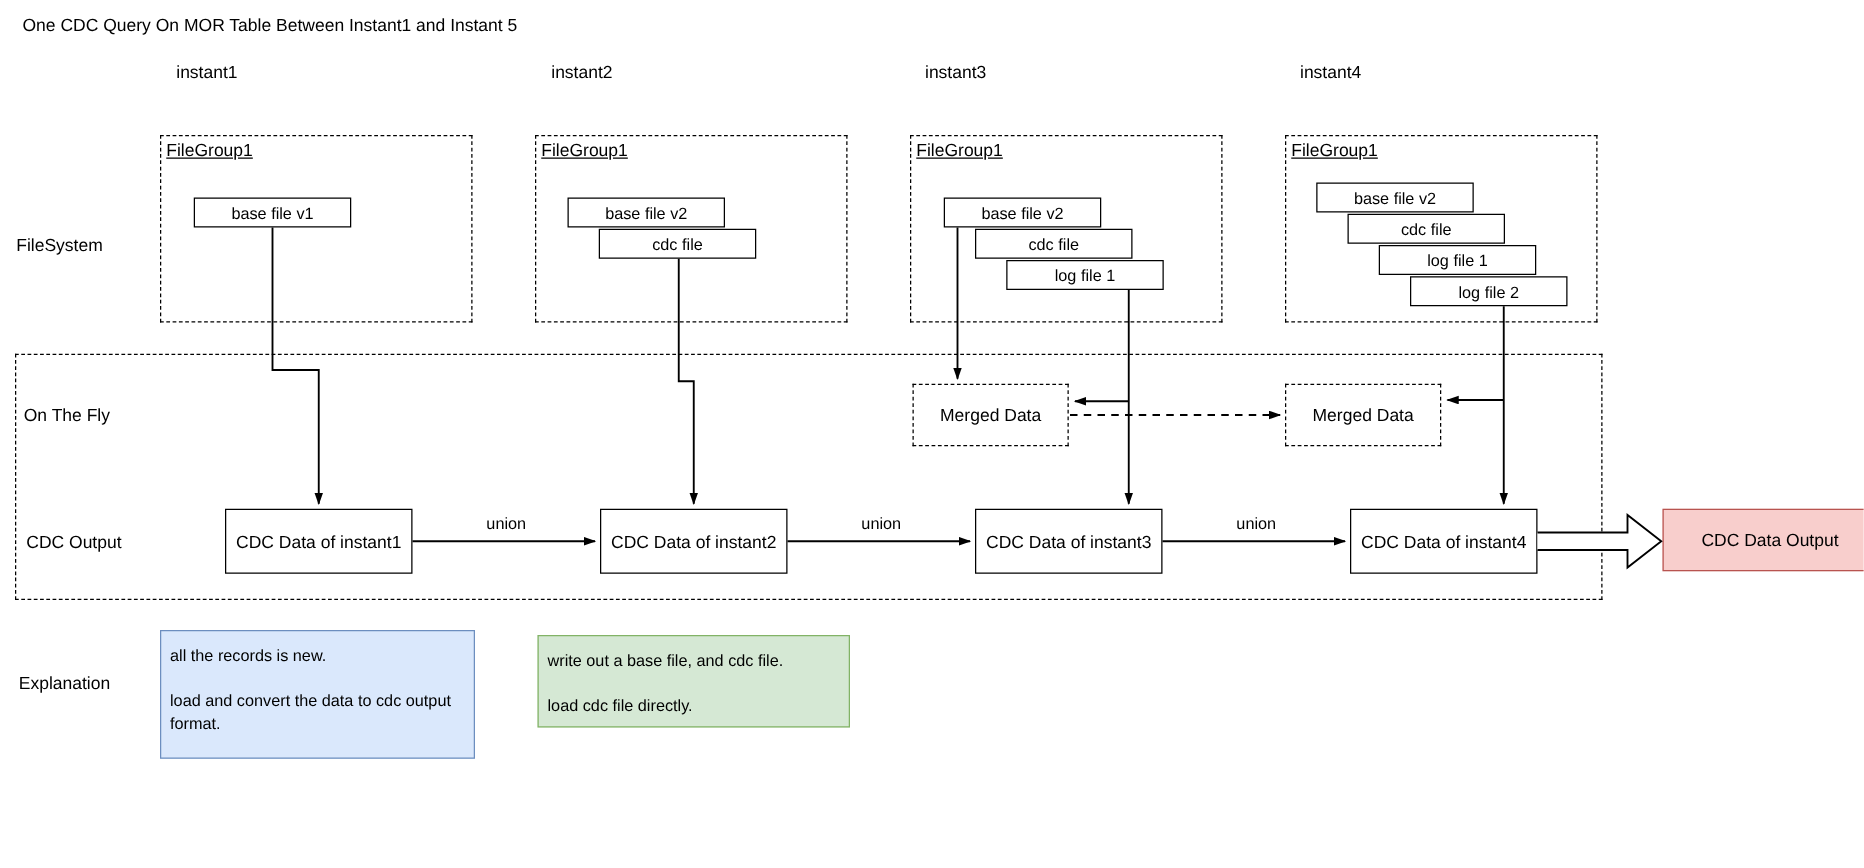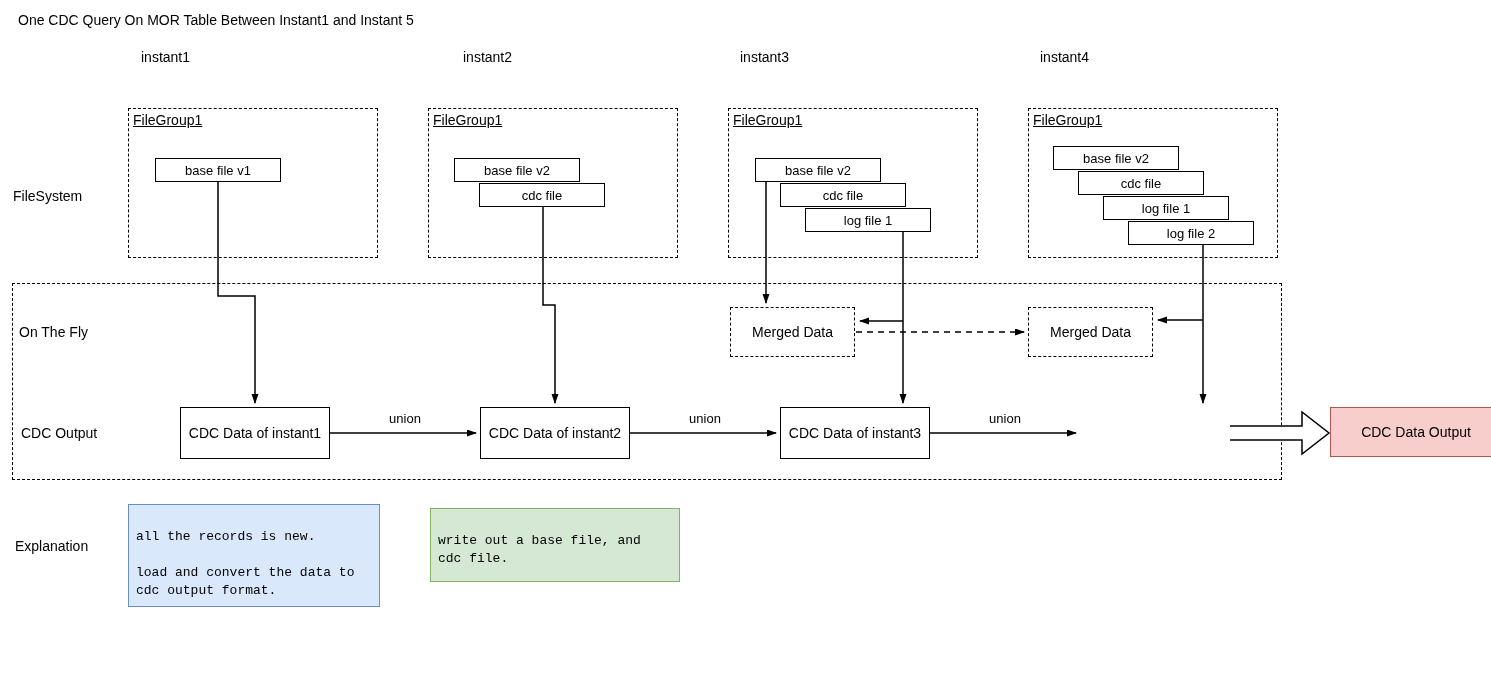--- a/index.html
+++ b/index.html
@@ -24,35 +24,35 @@
   }
   .cdcbox{
     border:1px solid #000;background:#fff;display:flex;align-items:center;justify-content:center;
     font-size:14px;white-space:nowrap;
   }
   .outputbox{
     border:1px solid #b85450;background:#f8cecc;display:flex;align-items:center;justify-content:center;
     font-size:14px;white-space:nowrap;
   }
   .expl{
-    border:1px solid;font-size:13px;line-height:18px;padding:23px 7px;
-    white-space:pre-line;overflow:hidden;font-family:Liberation Mono, monospace;
+    border:1px solid;font-size:13px;line-height:18px;padding:11px 7px;
+    white-space:pre-line;overflow:hidden;
   }
   .union-label{font-size:13px;text-align:center;}
   svg.wires{position:absolute;left:0;top:0;pointer-events:none;}
 </style>
 </head>
 <body>
 
 <div class="canvas">
 
   <div class="abs title" style="left:18px;top:12px;">One CDC Query On MOR Table Between Instant1 and Instant 5</div>
 
   <div class="abs col-label" style="left:141px;top:49px;">instant1</div>
-  <div class="abs col-label" style="left:463px;top:49px;">instant2</div>
+  <div class="abs col-label" style="left:441px;top:49px;">instant2</div>
   <div class="abs col-label" style="left:740px;top:49px;">instant3</div>
   <div class="abs col-label" style="left:1040px;top:49px;">instant4</div>
 
   <div class="abs row-label" style="left:13px;top:188px;">FileSystem</div>
   <div class="abs row-label" style="left:19px;top:324px;">On The Fly</div>
   <div class="abs row-label" style="left:21px;top:425px;">CDC Output</div>
   <div class="abs row-label" style="left:15px;top:538px;">Explanation</div>
 
   <div class="abs filegroup" style="left:128px;top:108px;width:250px;height:150px;">
     <div class="fg-label">FileGroup1</div>
@@ -82,20 +82,21 @@
   <div class="abs filebox" style="left:1128px;top:221px;width:126px;height:24px;">log file 2</div>
 
   <div class="abs bigdash" style="left:12px;top:283px;width:1270px;height:197px;"></div>
 
   <div class="abs mergedbox" style="left:730px;top:307px;width:125px;height:50px;">Merged Data</div>
   <div class="abs mergedbox" style="left:1028px;top:307px;width:125px;height:50px;">Merged Data</div>
 
   <div class="abs cdcbox" style="left:180px;top:407px;width:150px;height:52px;">CDC Data of instant1</div>
   <div class="abs cdcbox" style="left:480px;top:407px;width:150px;height:52px;">CDC Data of instant2</div>
   <div class="abs cdcbox" style="left:780px;top:407px;width:150px;height:52px;">CDC Data of instant3</div>
+  <div class="abs cdcbox" style="left:1080px;top:407px;width:150px;height:52px;">CDC Data of instant4</div>
 
   <div class="abs union-label" style="left:330px;top:411px;width:150px;">union</div>
   <div class="abs union-label" style="left:630px;top:411px;width:150px;">union</div>
   <div class="abs union-label" style="left:930px;top:411px;width:150px;">union</div>
 
   <div class="abs outputbox" style="left: 1330px; top: 407px; width: 172px; height: 50px; background-color: rgb(248, 206, 204); border-color: rgb(184, 84, 80);">CDC Data Output</div>
 
   <div class="abs expl" style="left: 128px; top: 504px; width: 252px; height: 103px; background-color: rgb(218, 232, 252); border-color: rgb(108, 142, 191);">all the records is new.
 
 load and convert the data to cdc output format.</div>

